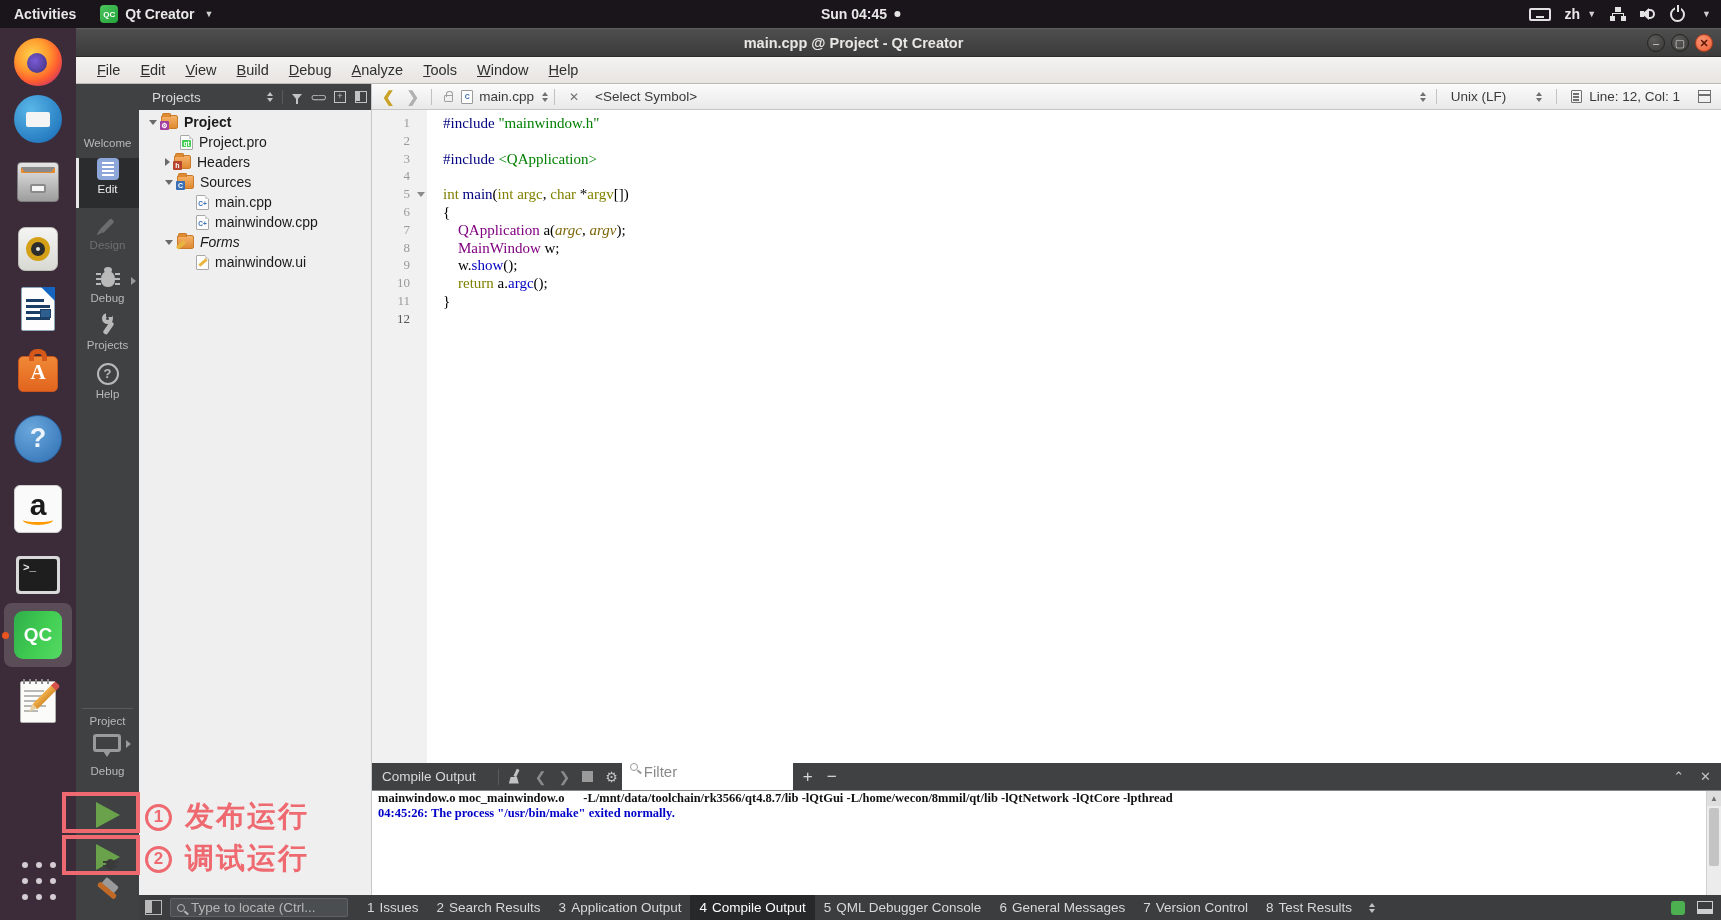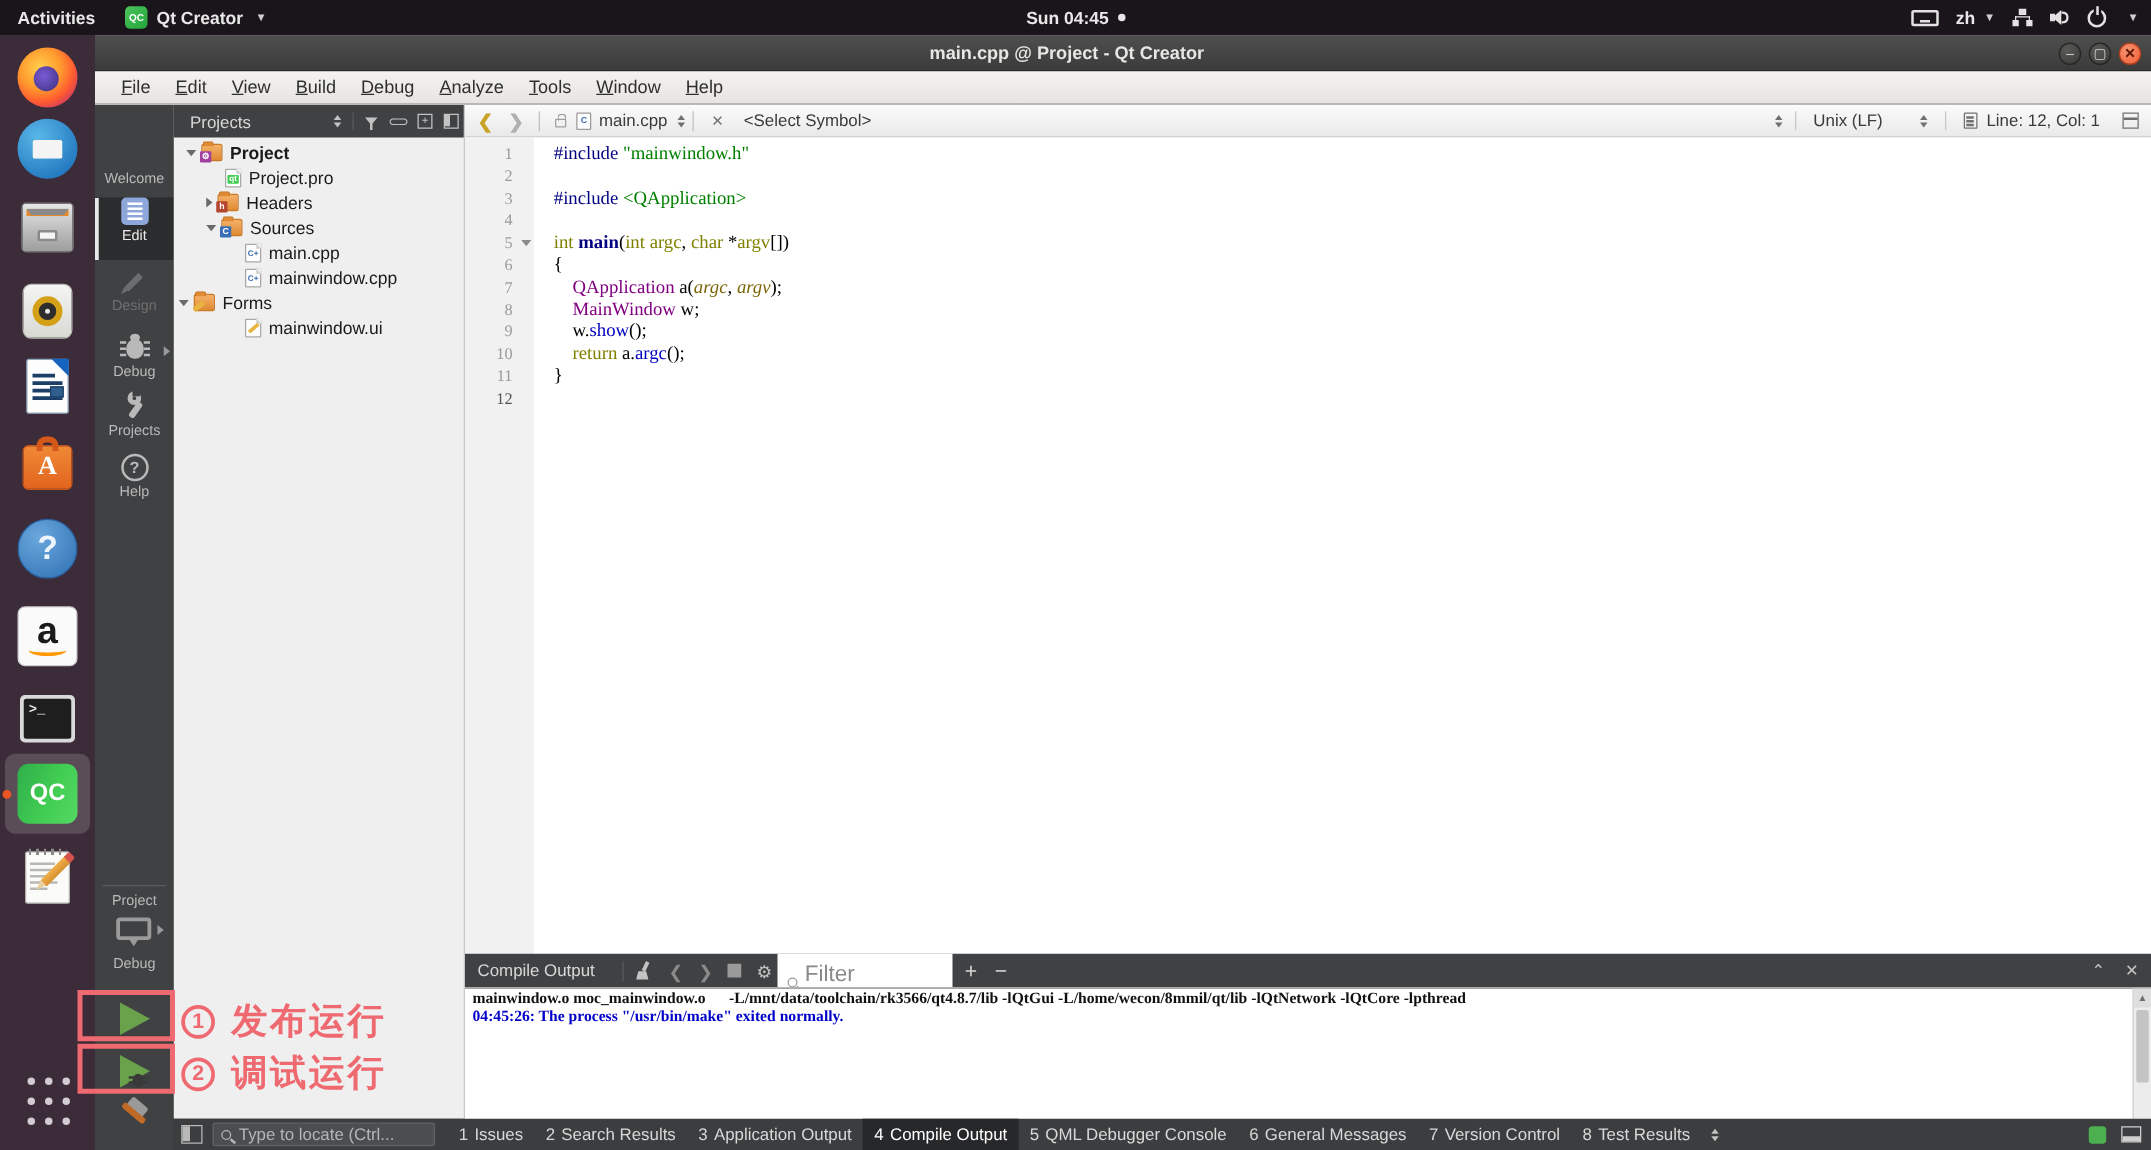--- a/index.html
+++ b/index.html
@@ -196,36 +196,36 @@
 
   .ed-body{position:absolute;left:0;top:26px;width:100%;height:653px;background:#fff;overflow:hidden;}
   .gutter{position:absolute;left:0;top:0;width:55px;height:100%;background:#f1f1f1;}
   .gut-row{height:17.8px;text-align:right;padding-right:17px;font-family:"Liberation Serif",serif;
            font-size:13px;color:#9b9b9b;position:relative;}
   .gut-row.cur{color:#555;}
   .fold{position:absolute;right:2px;top:6px;border-top:5px solid #8a8a8a;border-left:4px solid transparent;border-right:4px solid transparent;}
   .code{position:absolute;left:55px;top:0;right:0;height:100%;padding-left:16px;}
   .code-line{height:17.8px;white-space:pre;font-family:"Liberation Serif",serif;font-size:15px;color:#000;}
   .tok-pp{color:#000080;} .tok-str{color:#008000;} .tok-kw{color:#808000;}
-  .tok-fn{color:#000080;font-weight:bold;} .tok-type{color:#800080;}
+  .tok-fn{color:#000080;font-weight:normal;} .tok-type{color:#800080;}
   .tok-loc{color:#7d6608;font-style:italic;} .tok-vfn{color:#0000c0;}
   .gutter,.code{padding-top:5px;}
 
   
   .out-header{position:absolute;left:0;top:679px;width:100%;height:27px;background:#3f4143;display:flex;align-items:center;color:#d8d8d8;font-size:13.5px;}
   .out-title{padding:0 14px 0 10px;}
   .oh-sep{width:1px;height:16px;background:#5a5a5a;margin:0 8px;}
   .oh-icons{display:flex;align-items:center;gap:12px;color:#c3c3c3;}
   .broom{position:relative;width:16px;height:16px;}
   .broom .hd{position:absolute;left:2px;bottom:1px;width:10px;height:7px;background:#c3c3c3;clip-path:polygon(0 100%,20% 0,80% 0,100% 100%);}
   .broom .st{position:absolute;left:8px;top:0;width:2.5px;height:8px;background:#c3c3c3;transform:rotate(25deg);}
   .oh-nav{color:#8a8a8a;font-size:14px;}
   .stop-sq{width:11px;height:11px;background:#9a9a9a;}
   .gear{font-size:14px;color:#c3c3c3;}
-  .filter-field{width:140px;height:27px;background:#fff;display:flex;align-items:flex-end;gap:6px;padding:0 8px;color:#8a8a8a;font-size:18px;margin-left:4px;}
+  .filter-field{width:171px;height:27px;background:#fff;display:flex;align-items:flex-start;gap:6px;padding:0 8px;color:#8a8a8a;font-size:15px;margin-left:4px;}
   .mag{width:8px;height:8px;border:1.5px solid #9a9a9a;border-radius:50%;position:relative;flex:none;}
   .mag::after{content:"";position:absolute;left:6px;top:7px;width:5px;height:1.5px;background:#9a9a9a;transform:rotate(40deg);}
   .plusminus{display:flex;gap:14px;margin-left:10px;font-size:17px;color:#d8d8d8;}
   .oh-right{position:absolute;right:10px;display:flex;gap:16px;color:#c3c3c3;font-size:13px;}
   .out-body{position:absolute;left:0;top:706px;width:100%;height:130px;background:#fff;border-top:1px solid #888;}
   .out-line{white-space:pre;overflow:hidden;font-family:"Liberation Serif",serif;font-size:12.5px;font-weight:600;
             color:#111;line-height:15px;padding-left:6px;}
   .out-line.info{color:#0000c8;}
   .out-scroll{position:absolute;right:0;top:0;width:15px;height:100%;background:#ececec;border-left:1px solid #d0d0d0;}
   .out-scroll .arr{height:15px;background:#dedede;color:#707070;font-size:8px;text-align:center;line-height:15px;}
@@ -508,21 +508,21 @@
           </span>
           <span>main.cpp</span>
         </div>
         <div class="tree-row" style="padding-left: 38px;">
           <span class="tarrow none"></span>
           <span class="ticon tfile">
             <span class="fbadge fb-cpp">C+</span>
           </span>
           <span>mainwindow.cpp</span>
         </div>
-        <div class="tree-row" style="">
+        <div class="tree-row" style="padding-left: 22px; font-style: italic;">
           <span class="tarrow down"></span>
           <span class="ticon tfolder">
             <span class="tbadge b-pen"></span>
           </span>
           <span>Forms</span>
         </div>
         <div class="tree-row" style="padding-left: 38px;">
           <span class="tarrow none"></span>
           <span class="ticon tfile">
             <span class="fb-pen"></span>

